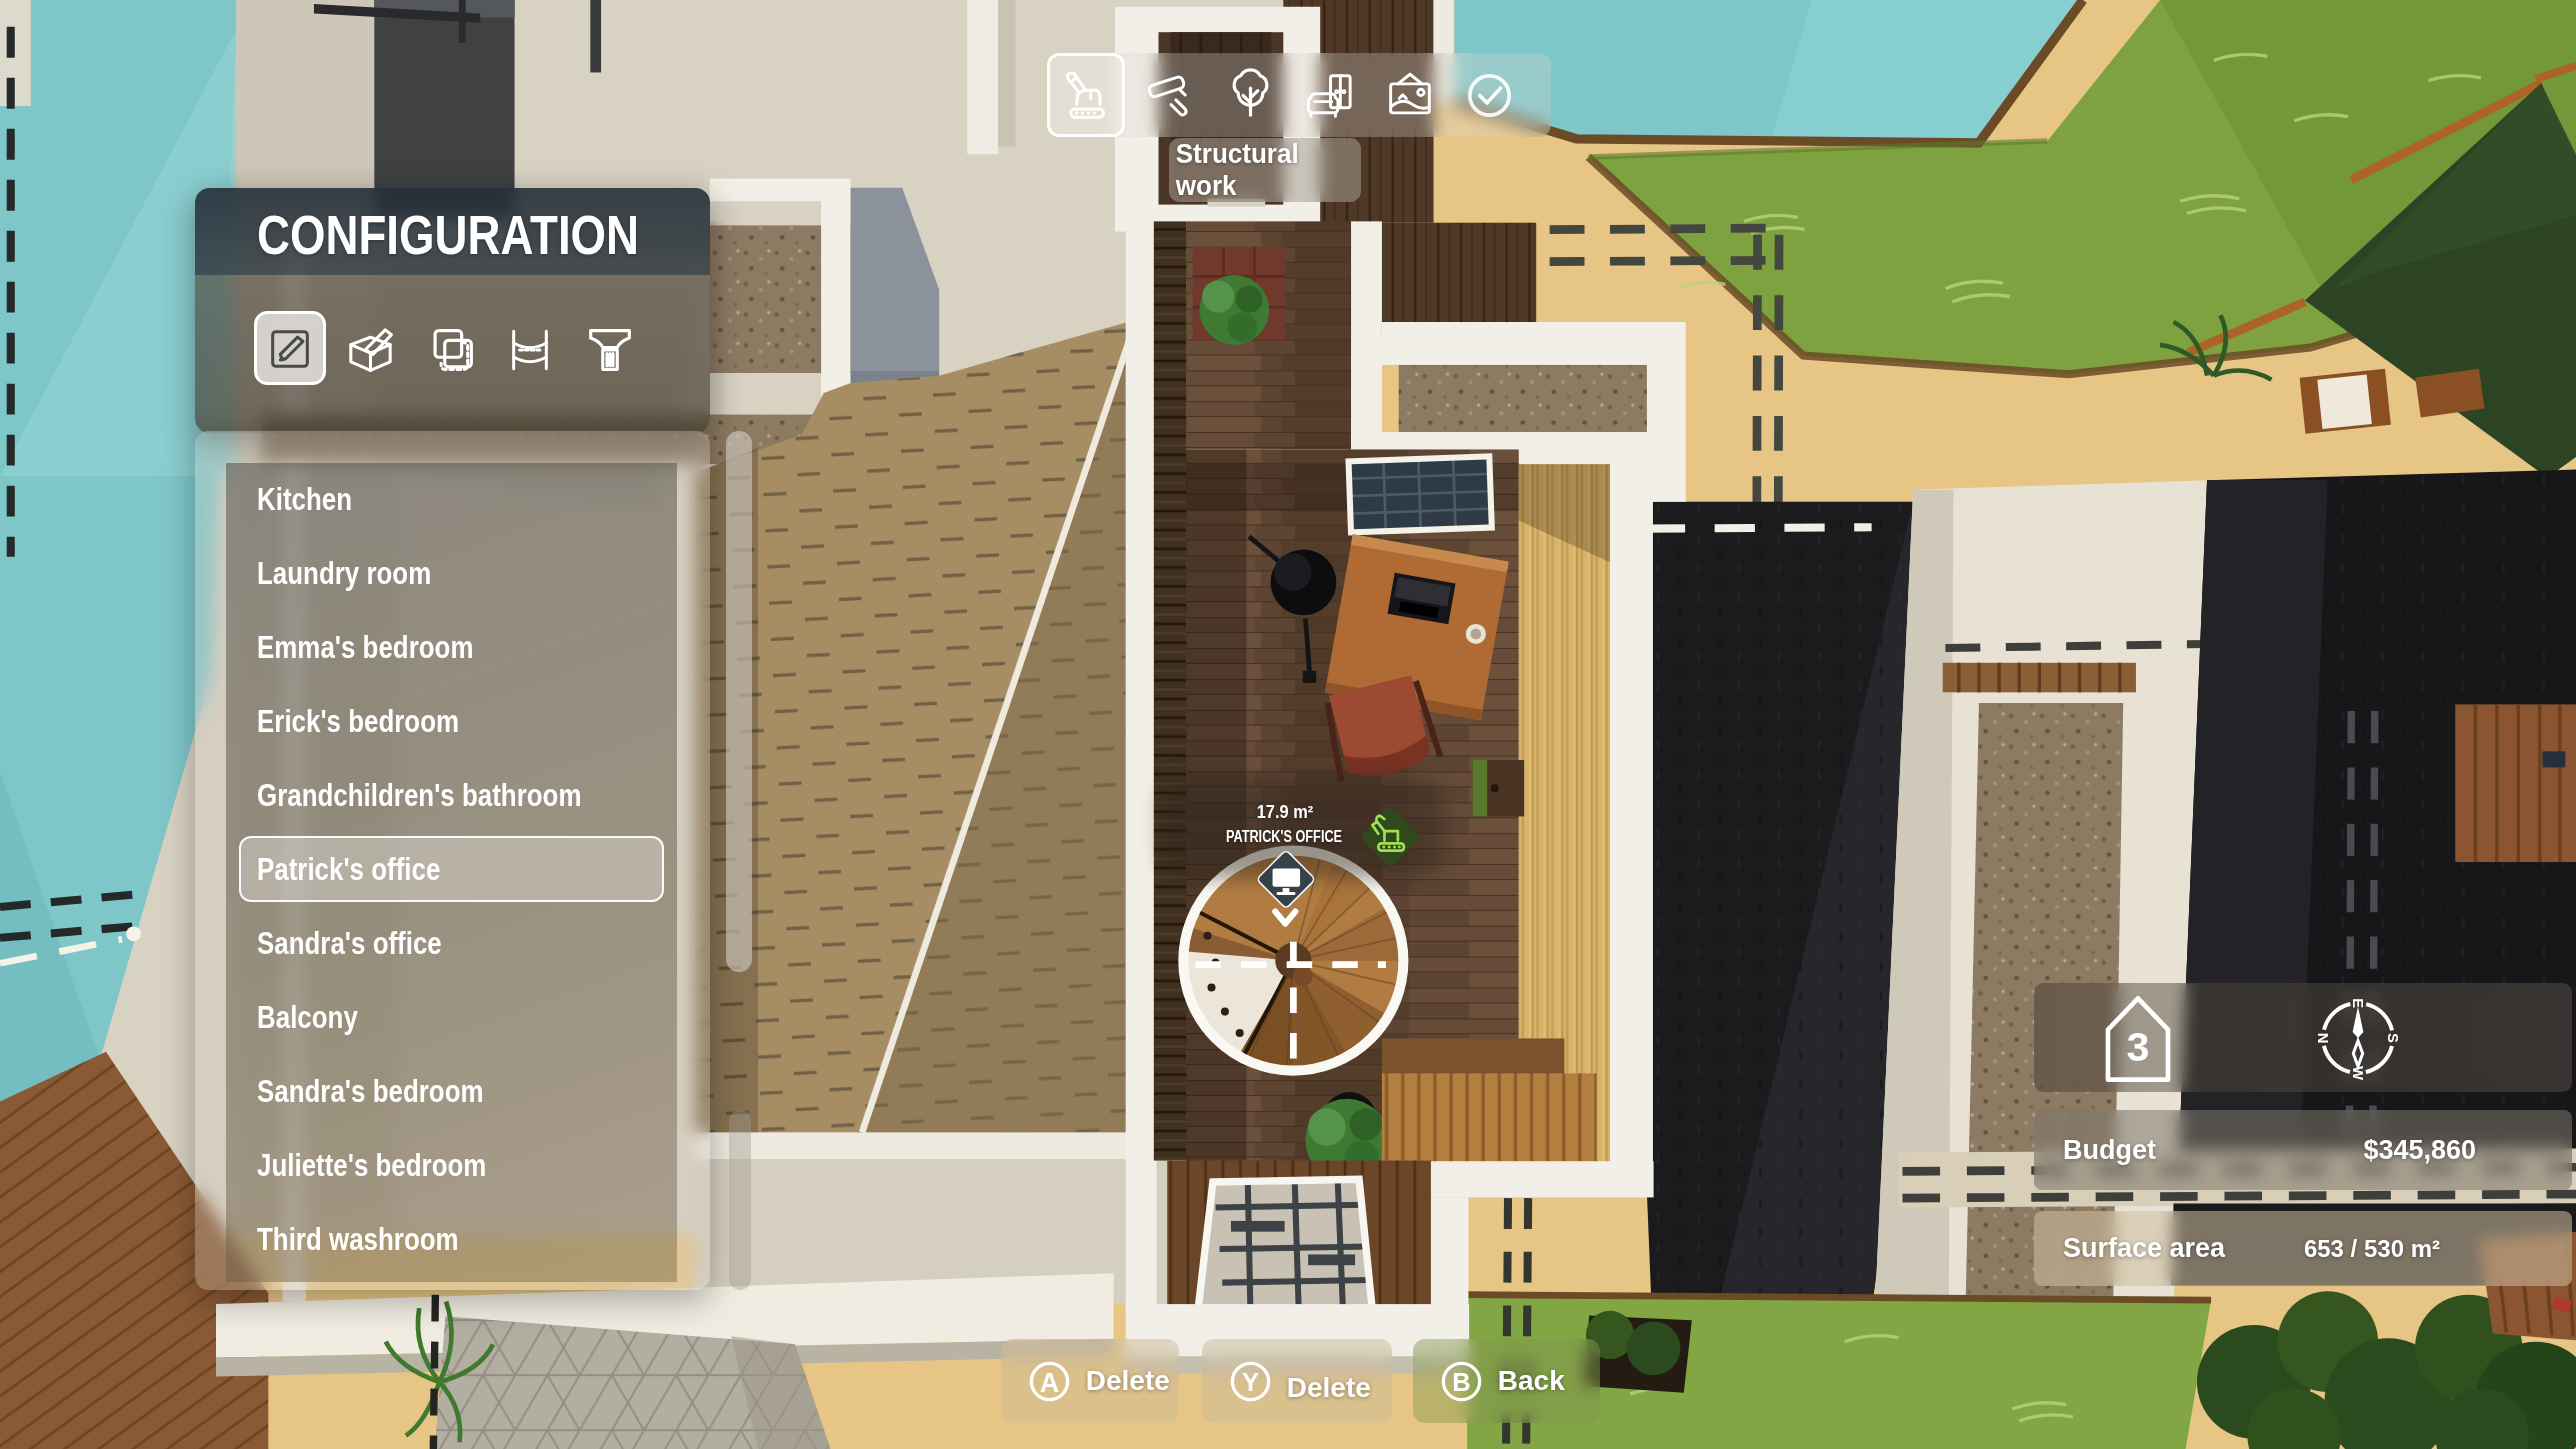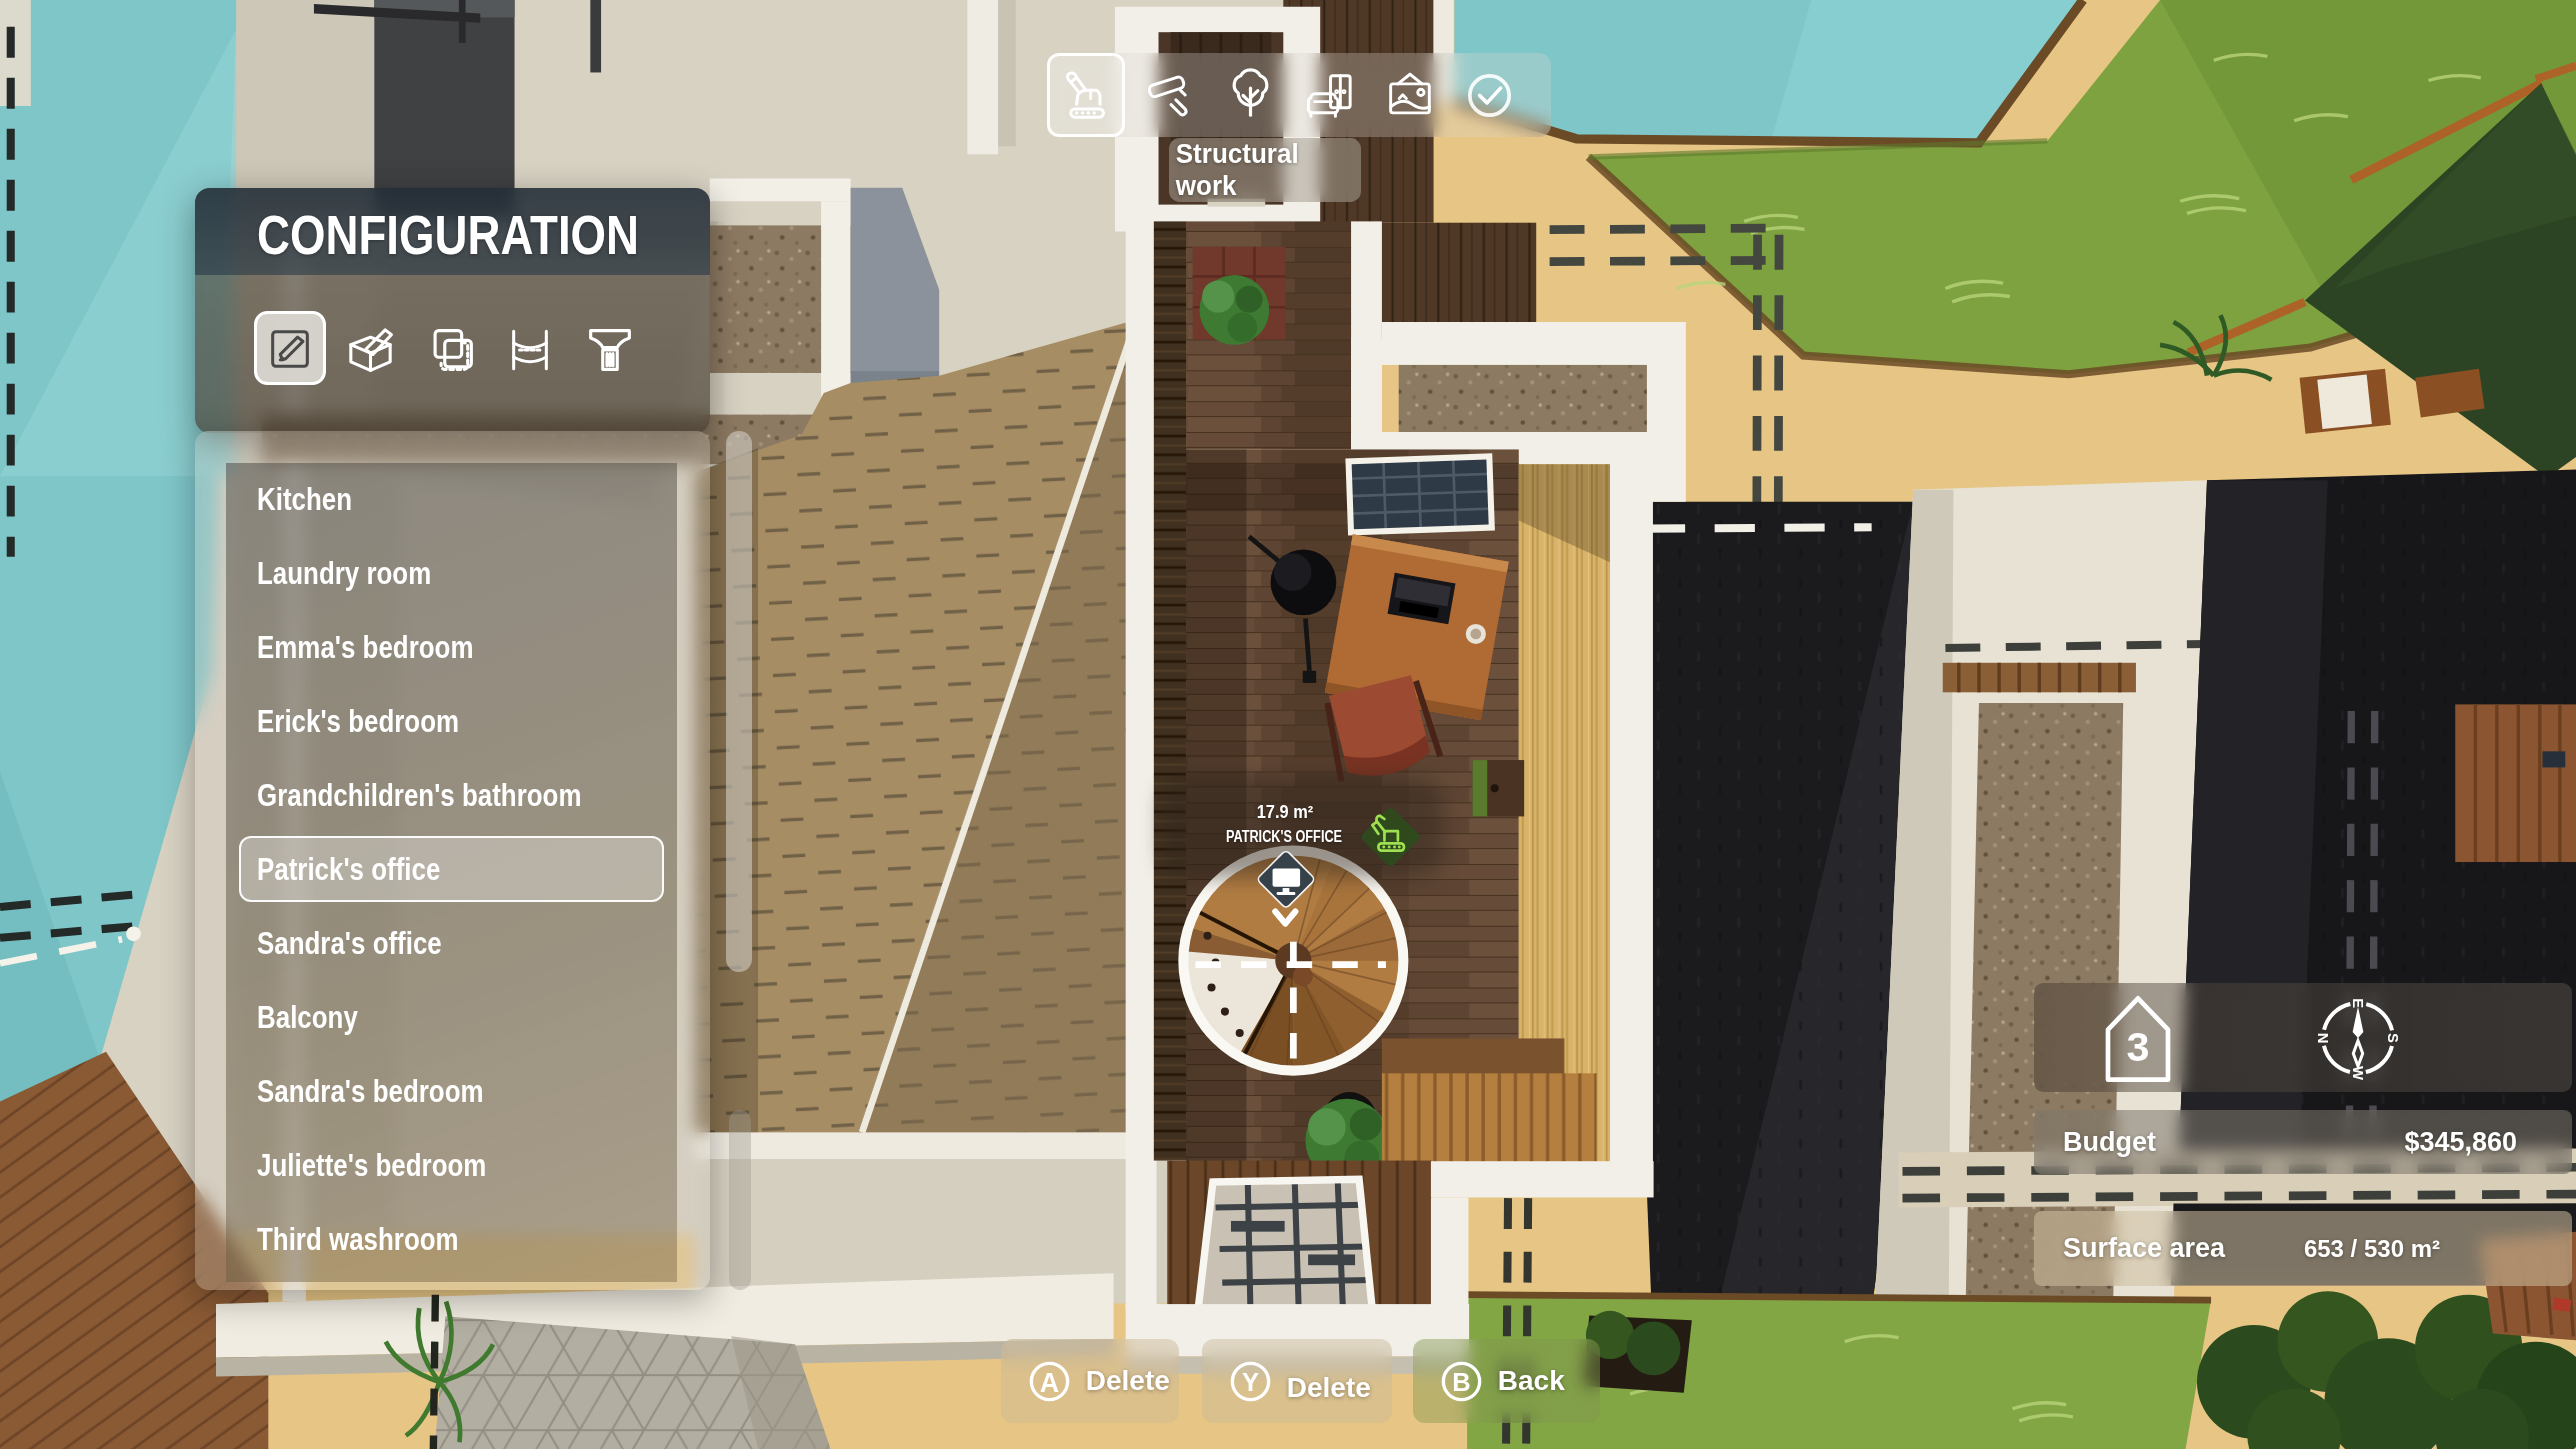--- a/index.html
+++ b/index.html
@@ -662,23 +662,23 @@
 <polygon points="73,26 81,64 73,73 65,64" fill="#fff"></polygon>
 <polygon points="73,77 80,96 73,115 66,96" fill="none" stroke="#fff" stroke-width="4.5"></polygon>
 <g font-family="Liberation Sans, sans-serif" font-weight="bold" font-size="22" fill="#fff">
 <text x="21" y="73" text-anchor="middle" dominant-baseline="central" transform="rotate(90 21 73)">N</text>
 <text x="73" y="21" text-anchor="middle" dominant-baseline="central" transform="rotate(90 73 21)">E</text>
 <text x="125" y="73" text-anchor="middle" dominant-baseline="central" transform="rotate(90 125 73)">S</text>
 <text x="73" y="125" text-anchor="middle" dominant-baseline="central" transform="rotate(90 73 125)">W</text>
 </g>
 </svg>
 
-<div class="ui frost" style="left:2034px;top:1110px;width:538px;height:64px;border-radius:8px;background:rgba(125,118,108,0.55);display:flex;align-items:center;">
+<div class="ui frost" style="left:2034px;top:1110px;width:538px;height:80px;border-radius:8px;background:rgba(125,118,108,0.55);display:flex;align-items:center;">
 <span class="tsh" style="font-size:27px;margin-left:29px;white-space:nowrap;">Budget</span>
-<span class="tsh" style="font-size:27px;margin-left:auto;margin-right:55px;white-space:nowrap;">$345,860</span>
+<span class="tsh" style="font-size:27px;margin-left:auto;margin-right:96px;white-space:nowrap;">$345,860</span>
     </div>
 
 <div class="ui frost" style="left:2034px;top:1211px;width:538px;height:75px;border-radius:8px;background:rgba(208,192,160,0.55);display:flex;align-items:center;">
 <span class="tsh" style="font-size:27px;margin-left:29px;white-space:nowrap;">Surface area</span>
 <span class="tsh" style="font-size:24px;margin-left:auto;margin-right:132px;white-space:nowrap;">653 / 530 m²</span>
     </div>
 
 <div class="ui frost" style="left:1001px;top:1339px;width:178px;height:84px;border-radius:12px;background:rgba(205,185,148,0.45);display:flex;align-items:center;">
 <svg width="43" height="43" viewBox="0 0 64 64" style="margin-left:27px;">
         <circle cx="32" cy="32" r="27" fill="none" stroke="#fff" stroke-width="5"></circle>

